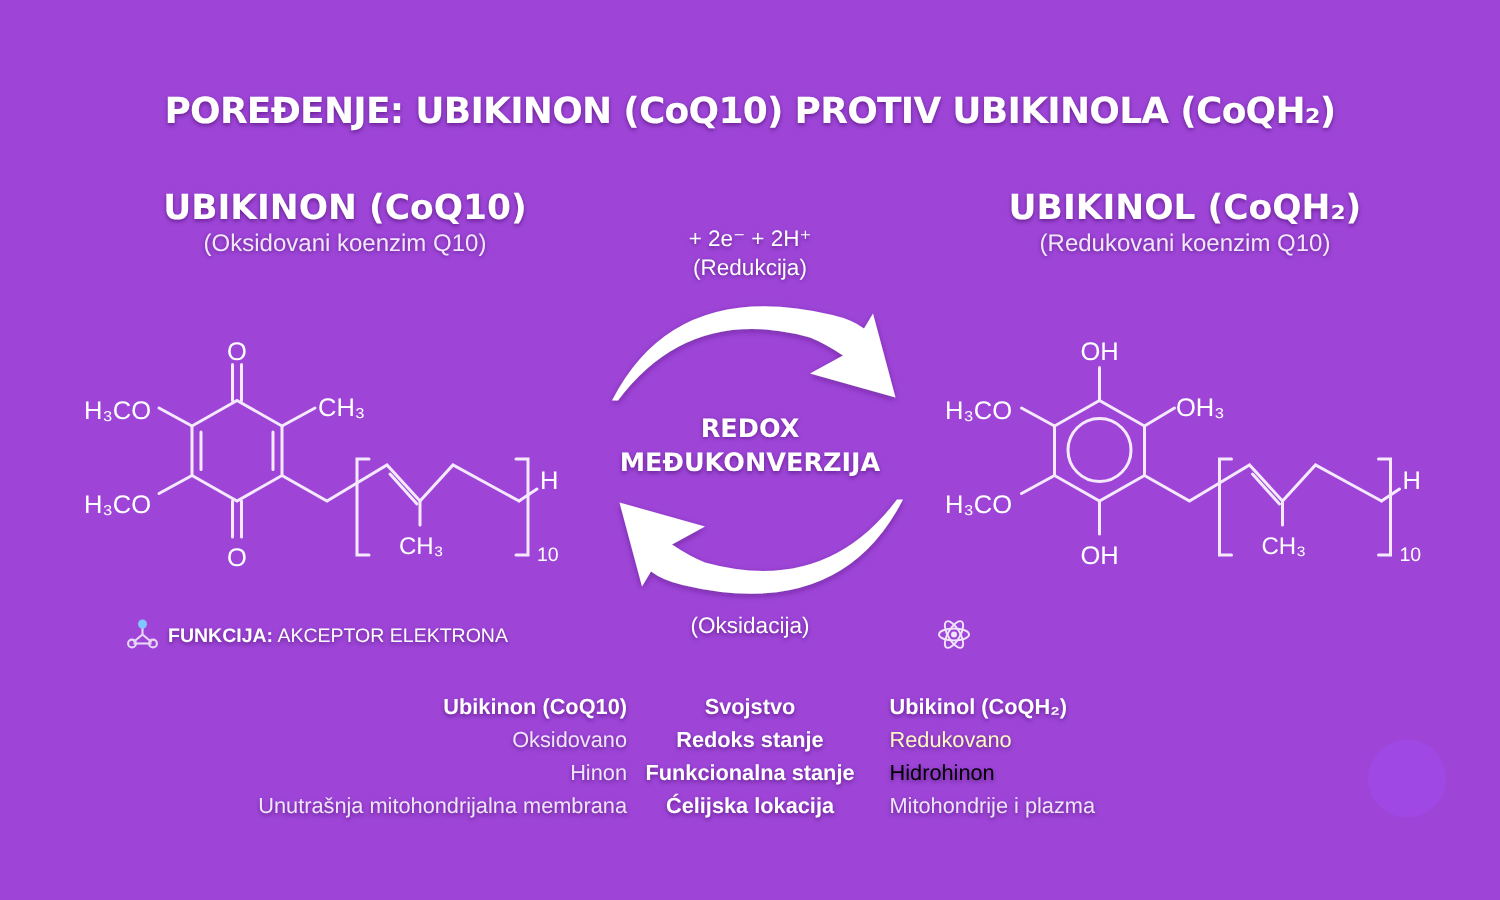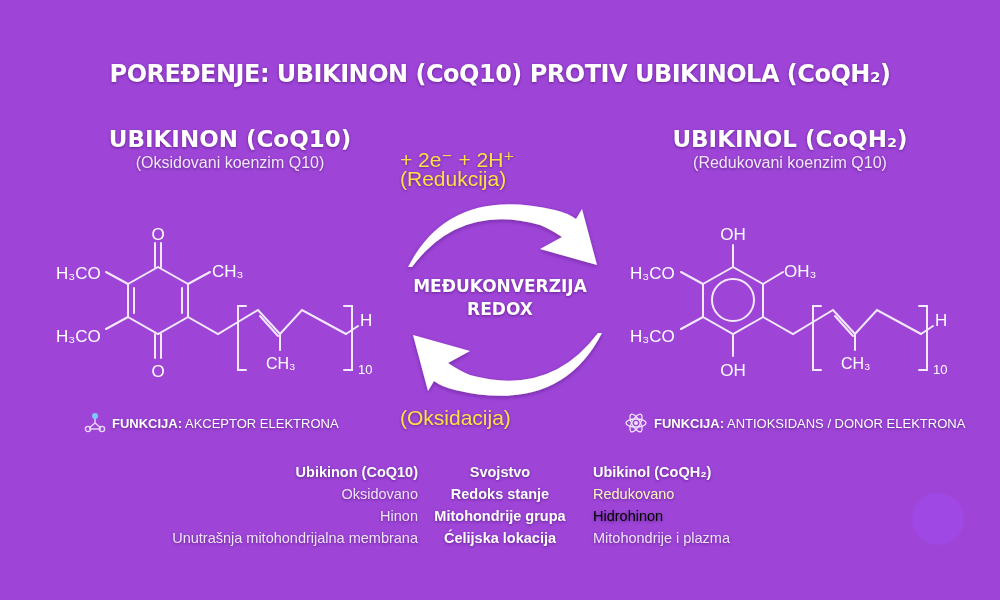--- a/index.html
+++ b/index.html
@@ -5,21 +5,21 @@
   html,body{margin:0;padding:0;}
   body{width:1000px;height:600px;background:#9e45d8;position:relative;overflow:hidden;
        font-family:"Liberation Sans","DejaVu Sans",sans-serif;color:#fff;}
   .abs{position:absolute;}
   .shadow{text-shadow:0 1px 3px rgba(60,0,90,0.55);}
   .title{left:0;top:60px;width:1000px;text-align:center;font-family:"DejaVu Sans",sans-serif;
          font-weight:bold;font-size:24px;letter-spacing:-0.5px;}
   .colhead{text-align:center;width:380px;}
   .colhead .name{font-family:"DejaVu Sans",sans-serif;font-weight:bold;font-size:23px;}
   .colhead .desc{font-size:16px;color:#f1e6fb;margin-top:2px;}
-  .redox-lbl{text-align:left;width:200px;font-size:21px;line-height:19px;color:#fde047;}
+  .redox-lbl{text-align:center;width:200px;font-size:15px;line-height:19px;color:#ffffff;}
   .redox-center{text-align:center;width:220px;font-family:"DejaVu Sans",sans-serif;font-weight:bold;
          font-size:17px;line-height:23px;}
   .func{font-size:13px;display:flex;align-items:center;gap:6px;}
   .func b{font-weight:bold;}
   .tbl{font-size:14.5px;line-height:21.5px;}
   .tbl .c1{left:130px;width:288px;text-align:right;}
   .tbl .c2{left:424px;width:152px;text-align:center;font-weight:bold;}
   .tbl .c3{left:593px;width:260px;text-align:left;}
   .hd{font-weight:bold;}
   .blob{left:912px;top:493px;width:52px;height:52px;border-radius:50%;background:#a049e6;opacity:.8;}
@@ -115,22 +115,22 @@
   </defs>
   <g filter="url(#sh)" fill="#ffffff">
 
     <path d="M 18 82 Q 60 0 165 25 Q 178 28 186 34 L 192 24 L 207 80 L 150 64 L 172 52 Q 160 44 150 40 Q 70 18 22 82 Z"></path>
 
     <path d="M 212 148 Q 170 230 65 205 Q 52 202 44 196 L 38 206 L 23 150 L 80 166 L 58 178 Q 70 186 80 190 Q 160 212 208 148 Z"></path>
   </g>
 </svg>
 
 <div class="abs redox-center shadow" style="left:390px;top:275px;">
+  <div>REDOX</div>
   <div>MEĐUKONVERZIJA</div>
-  <div>REDOX</div>
 </div>
 
 <div class="abs redox-lbl shadow" style="left:400px;top:408px;">
   <div>(Oksidacija)</div>
 </div>
 
 <div class="abs func shadow" style="left:84px;top:412px;">
   <svg width="22" height="22">
     <g stroke="#e8d8f8" stroke-width="1.4" fill="none">
       <line x1="11" y1="6" x2="11" y2="11"></line>
@@ -147,34 +147,33 @@
 
 <div class="abs func shadow" style="left:624px;top:412px;">
   <svg width="24" height="22">
     <g stroke="#f0e4fb" stroke-width="1.3" fill="none">
       <ellipse cx="12" cy="11" rx="10" ry="4"></ellipse>
       <ellipse cx="12" cy="11" rx="10" ry="4" transform="rotate(60 12 11)"></ellipse>
       <ellipse cx="12" cy="11" rx="10" ry="4" transform="rotate(-60 12 11)"></ellipse>
     </g>
     <circle cx="12" cy="11" r="2" fill="#f0e4fb"></circle>
   </svg>
-  <span><b>FUNKCIJA:</b> <span>ANTIOKSIDANS / DONOR ELEKTRONA</span></span>
 </div>
 
 <div class="tbl shadow">
   <div class="abs c1 hd" style="top:462px;">Ubikinon (CoQ10)</div>
   <div class="abs c2" style="top:462px;">Svojstvo</div>
   <div class="abs c3 hd" style="top:462px;">Ubikinol (CoQH₂)</div>
 
   <div class="abs c1" style="top:484px;color:#efe4fa;">Oksidovano</div>
   <div class="abs c2" style="top:484px;">Redoks stanje</div>
   <div class="abs c3" style="top:484px;color:#fef9c3;">Redukovano</div>
 
   <div class="abs c1" style="top:506px;color:#efe4fa;">Hinon</div>
-  <div class="abs c2" style="top:506px;">Mitohondrije grupa</div>
+  <div class="abs c2" style="top:506px;">Funkcionalna stanje</div>
   <div class="abs c3" style="top:506px;color:#000000;">Hidrohinon</div>
 
   <div class="abs c1" style="top:528px;color:#efe4fa;">Unutrašnja mitohondrijalna membrana</div>
   <div class="abs c2" style="top:528px;text-align:center;">Ćelijska lokacija</div>
   <div class="abs c3" style="top:528px;color:#efe4fa;">Mitohondrije i plazma</div>
 </div>
 
 <div class="abs blob"></div>
 
 </body></html>

